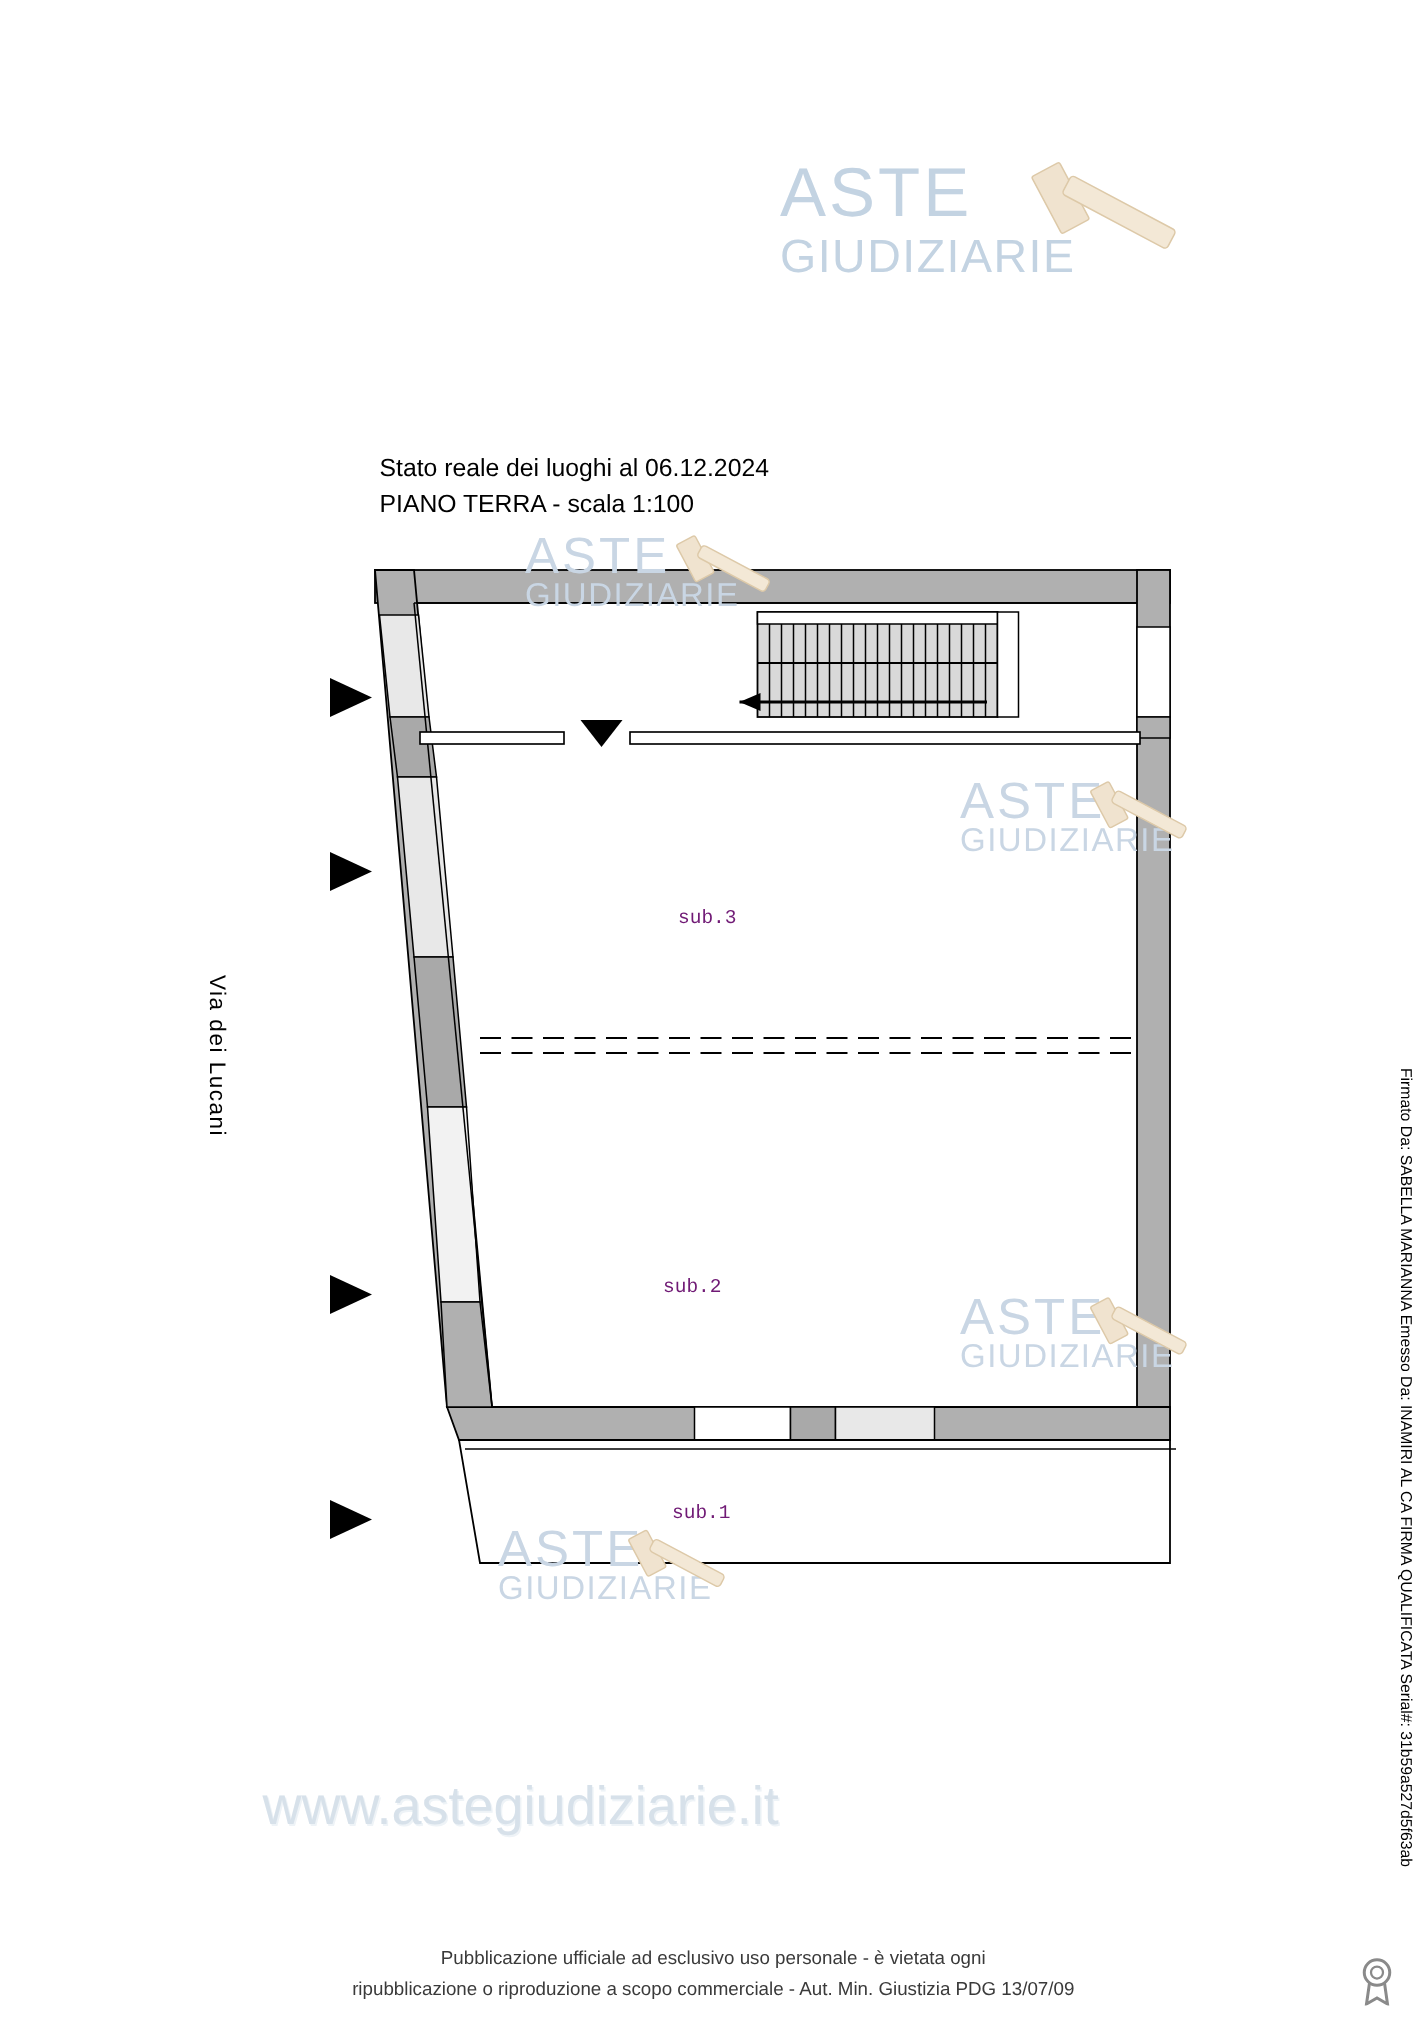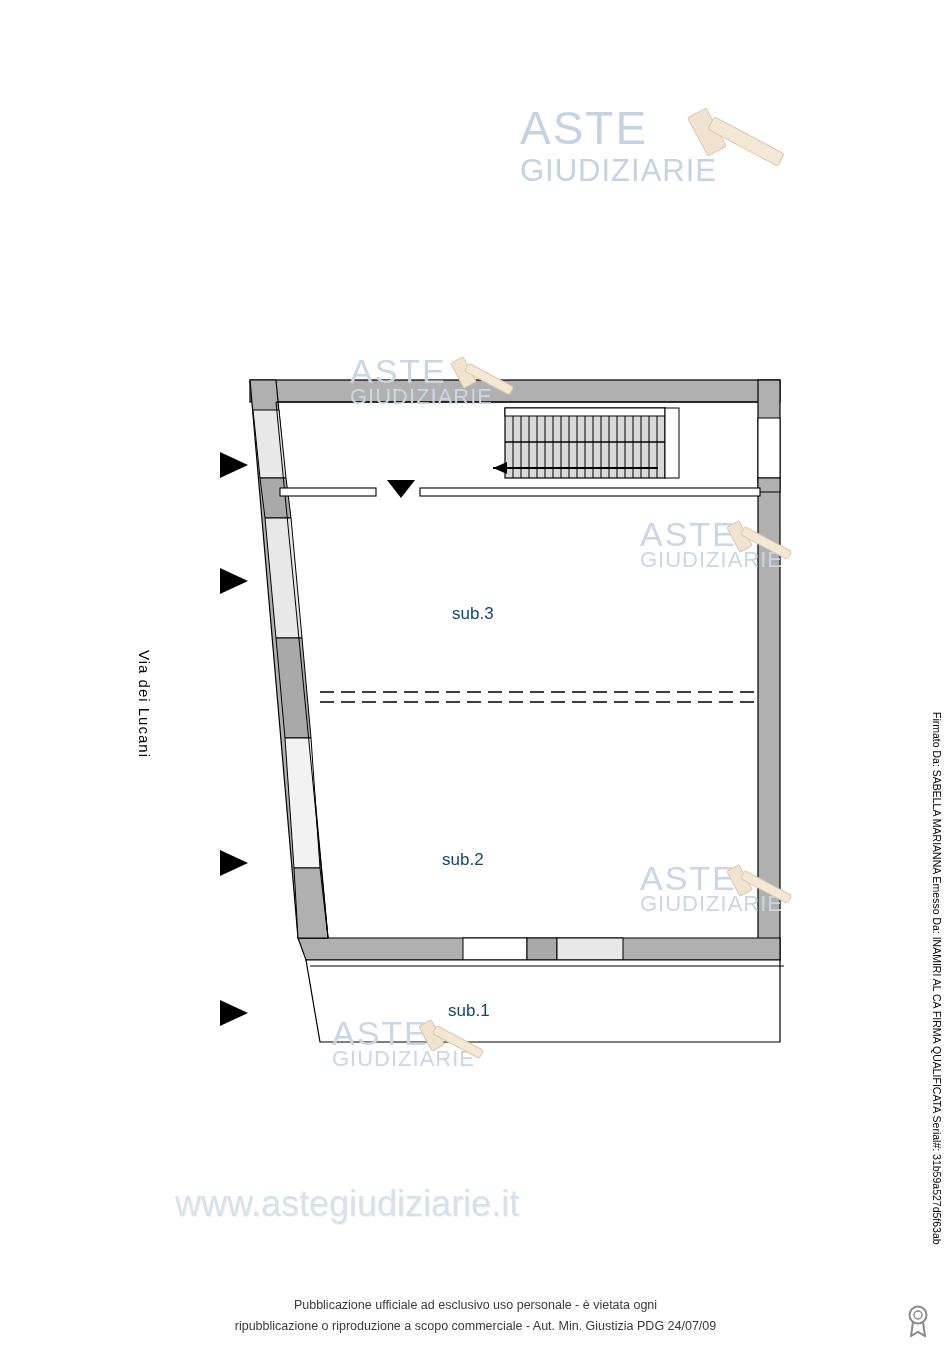--- a/index.html
+++ b/index.html
@@ -142,38 +142,40 @@
 
   
   #plan {
     position: absolute;
     left: 180px;
     top: 370px;
   }
 
   .plan-label {
     position: absolute;
-    font-size: 17px;
-    color: #0c4a6e;
-    font-family: Liberation Sans, sans-serif;
+    font-size: 13px;
+    color: #701a75;
+    font-family: Liberation Mono, monospace;
   }
 </style>
 </head>
 <body>
 
 <div class="logo">
   <div class="t1">ASTE</div>
   <div class="t2">GIUDIZIARIE</div>
 </div>
 <div class="wm-gavel" style="left:690px; top:108px; width:90px; height:75px;">
   <div class="head" style="left:6px; top:2px; width:20px; height:42px; transform:rotate(-28deg);"></div>
   <div class="handle" style="left:16px; top:26px; width:78px; height:13px; transform:rotate(28deg);"></div>
 </div>
 
 <div class="title-block">
+  <div>Stato reale dei luoghi al 06.12.2024</div>
+  <div>PIANO TERRA - scala 1:100</div>
 </div>
 
 <div class="street">Via dei Lucani</div>
 
 <div id="plan">
 <svg width="640" height="720" viewBox="0 0 640 720" xmlns="http://www.w3.org/2000/svg">
 
   <g>
     <rect x="70" y="10" width="530" height="22" fill="#b0b0b0" stroke="#000" stroke-width="1.2"></rect>
   </g>
@@ -309,21 +311,21 @@
   <div class="head" style="left:4px; top:1px; width:13px; height:27px; transform:rotate(-28deg);"></div>
   <div class="handle" style="left:11px; top:17px; width:52px; height:8px; transform:rotate(28deg);"></div>
 </div>
 
 <div class="wm-url">www.astegiudiziarie.it</div>
 
 <div class="signature">Firmato Da: SABELLA MARIANNA Emesso Da: INAMIRI AL CA FIRMA QUALIFICATA Serial#: 31b59a527d5f63ab</div>
 
 <div class="footer">
   <div>Pubblicazione ufficiale ad esclusivo uso personale - è vietata ogni</div>
-  <div>ripubblicazione o riproduzione a scopo commerciale - Aut. Min. Giustizia PDG 24/07/09</div>
+  <div>ripubblicazione o riproduzione a scopo commerciale - Aut. Min. Giustizia PDG 13/07/09</div>
   <div class="dash">-</div>
 </div>
 
 <svg class="stamp" viewBox="0 0 34 34">
   <circle cx="17" cy="12" r="8.5" fill="none" stroke="#8a8a8a" stroke-width="2"></circle>
   <circle cx="17" cy="12" r="4" fill="none" stroke="#8a8a8a" stroke-width="1.5"></circle>
   <path d="M12 19 L10 33 L17 29 L24 33 L22 19" fill="none" stroke="#8a8a8a" stroke-width="2"></path>
 </svg>
 
 </body></html>

